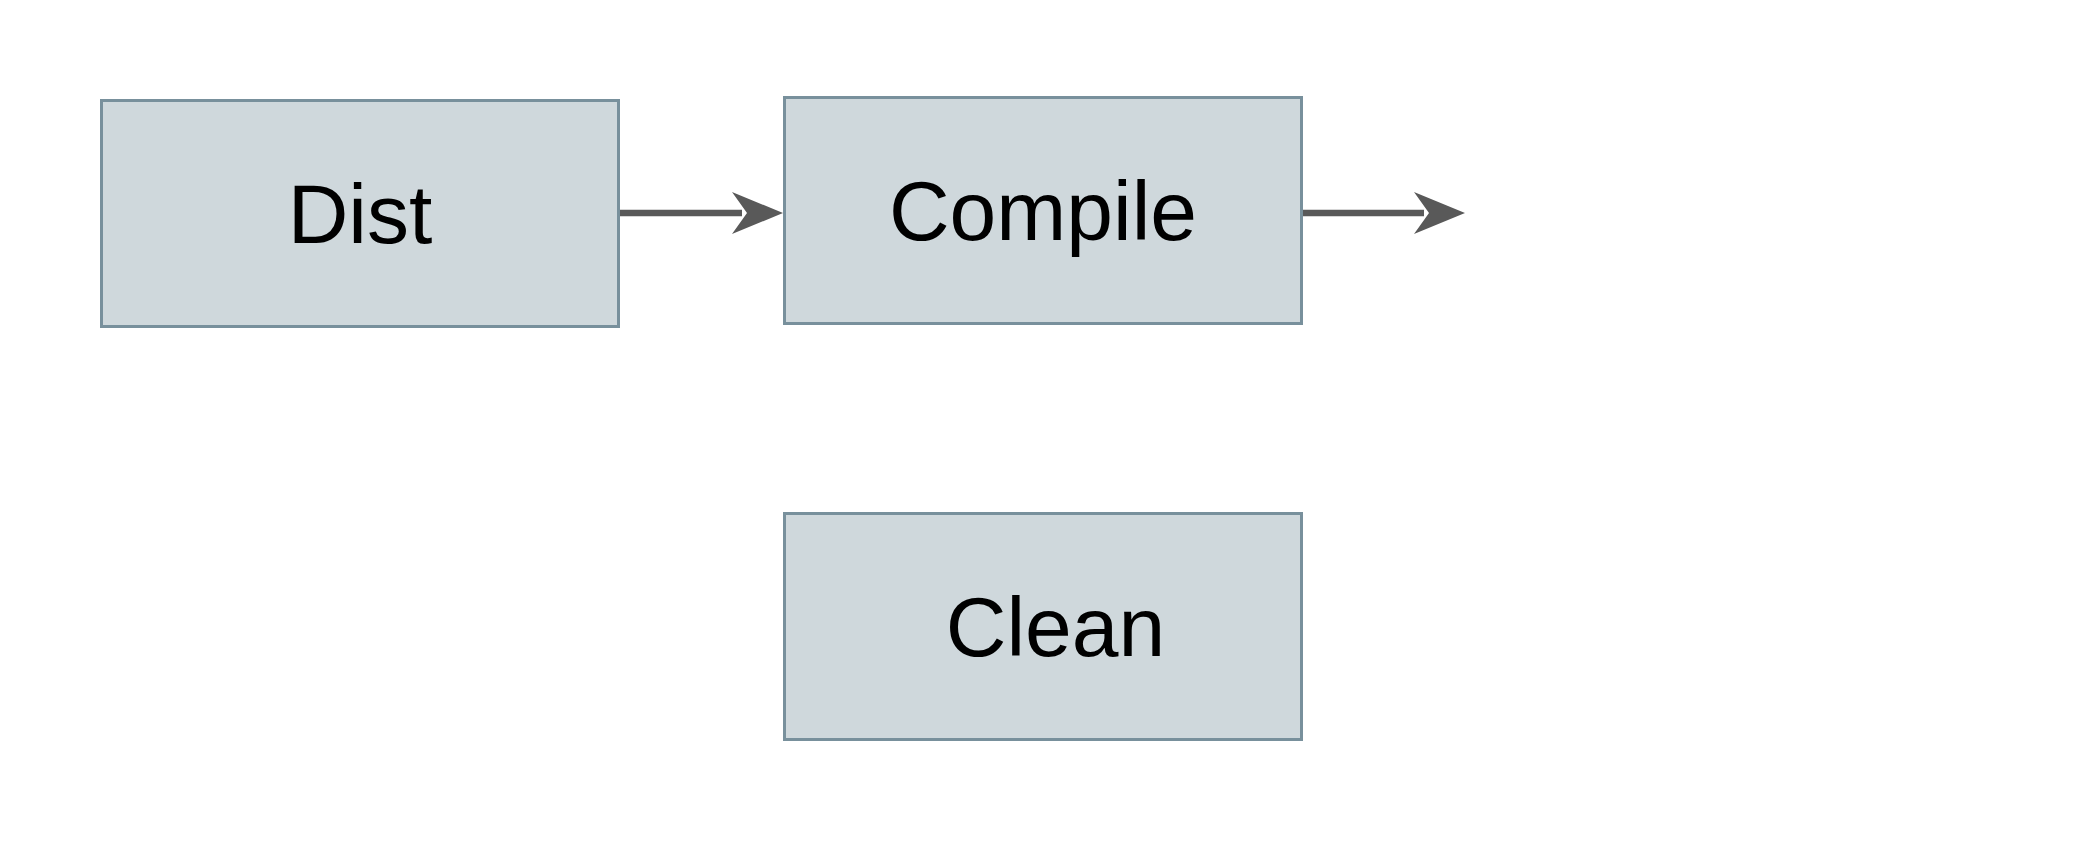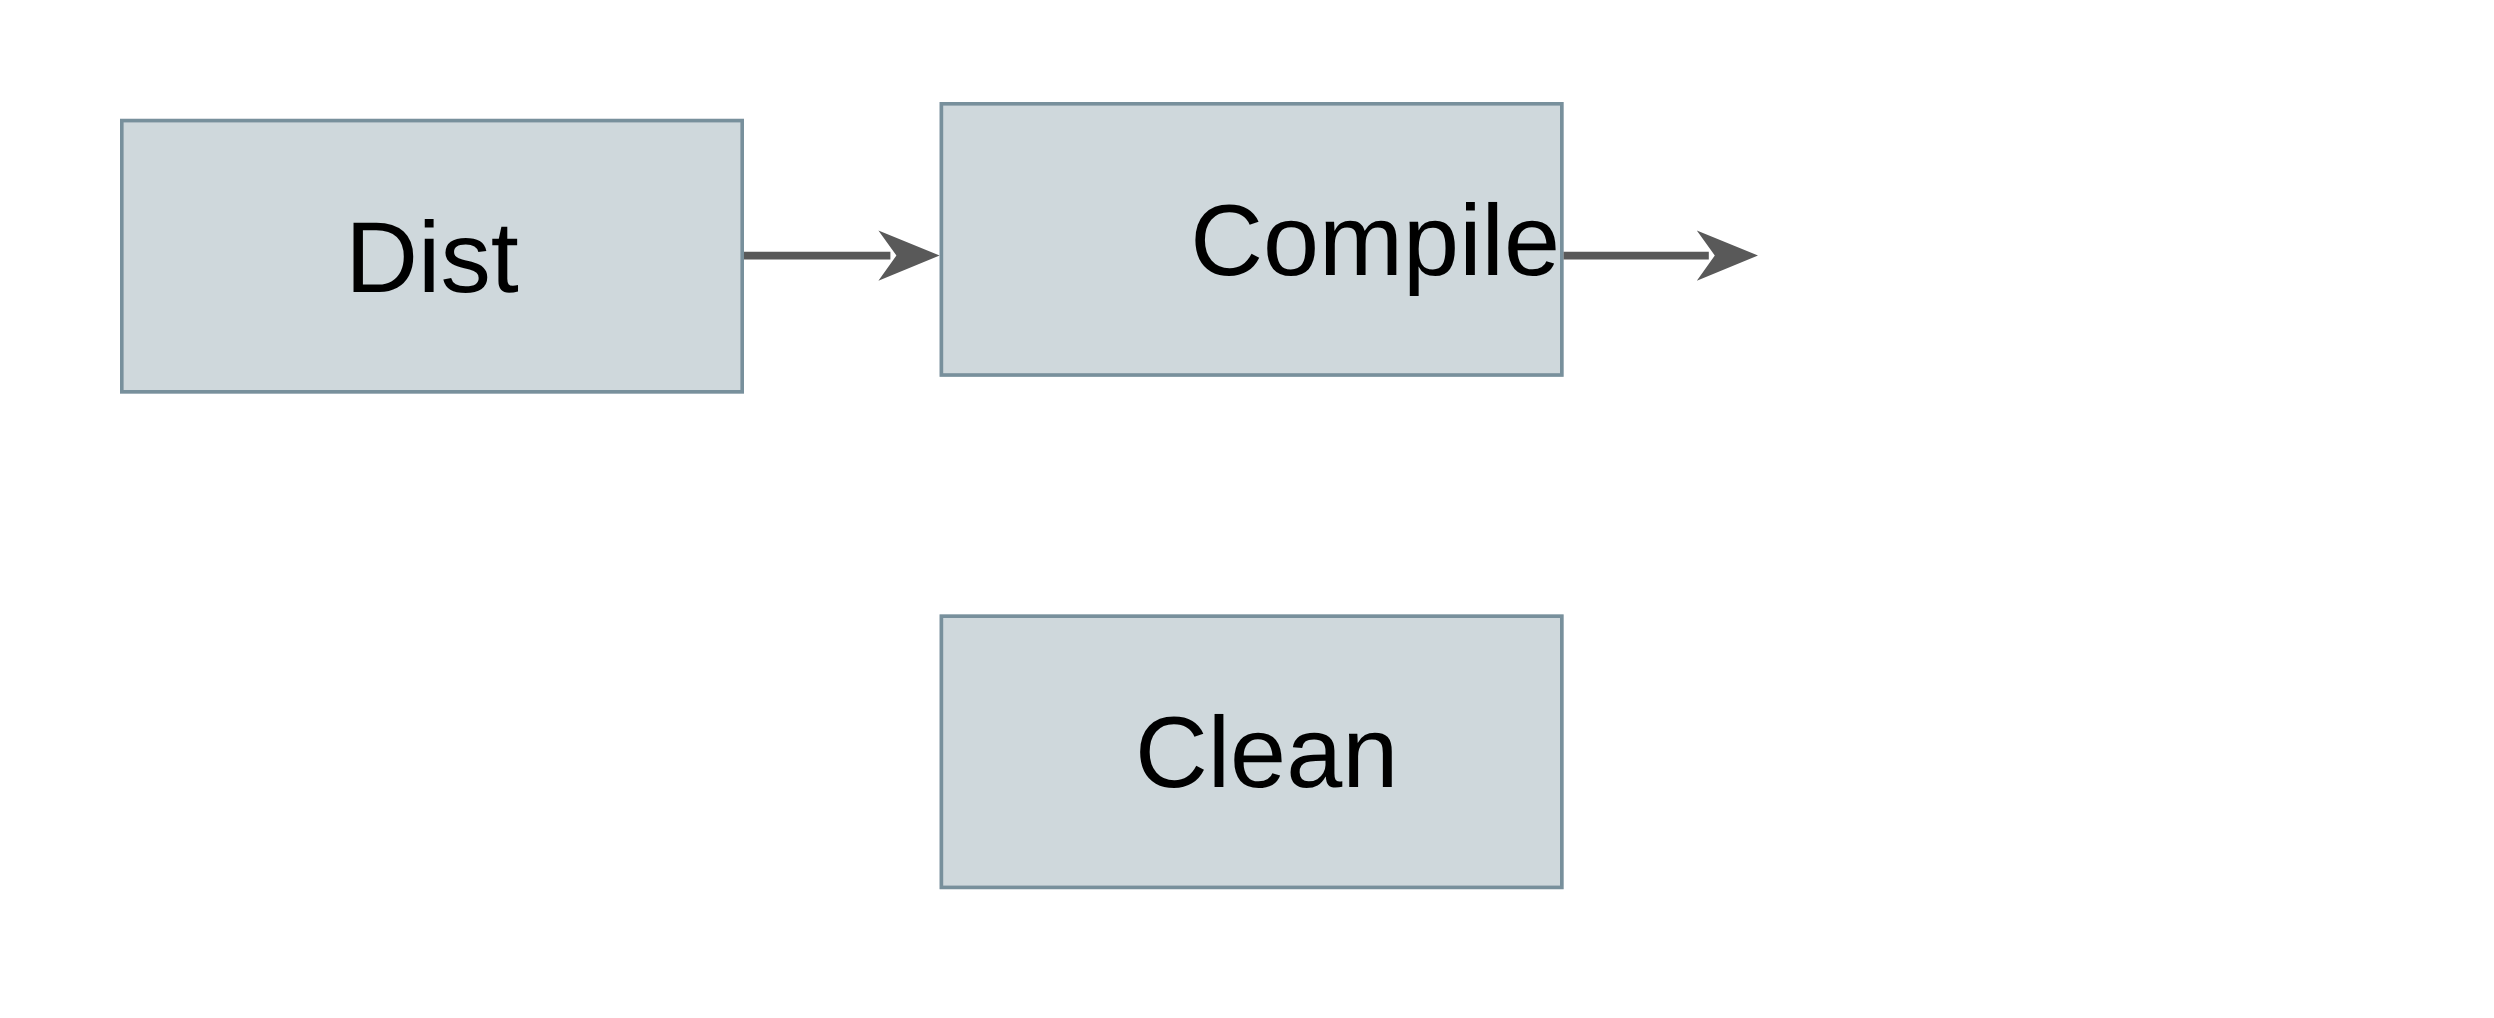--- a/index.html
+++ b/index.html
@@ -36,21 +36,21 @@
     justify-content: center;
   }
   .node-label {
     font-size: 84px;
     line-height: 1;
     color: var(--text-color);
     white-space: nowrap;
     user-select: none;
   }
   #node-dist    { left: 73px;   top: 99px;  }
-  #node-compile { left: 756px;  top: 85px; justify-content: flex-end;  }
+  #node-compile { left: 756px;  top: 96px;  }
   #node-init    { left: 1438px; top: 99px;  }
   #node-clean   { left: 756px;  top: 512px; padding-left: 25px; }
 
   .connector {
     position: absolute;
     overflow: visible;
   }
   #connector-1 { left: 593px;  top: 183px; }
   #connector-2 { left: 1276px; top: 183px; }
   .connector line    { stroke: var(--arrow-color); }

